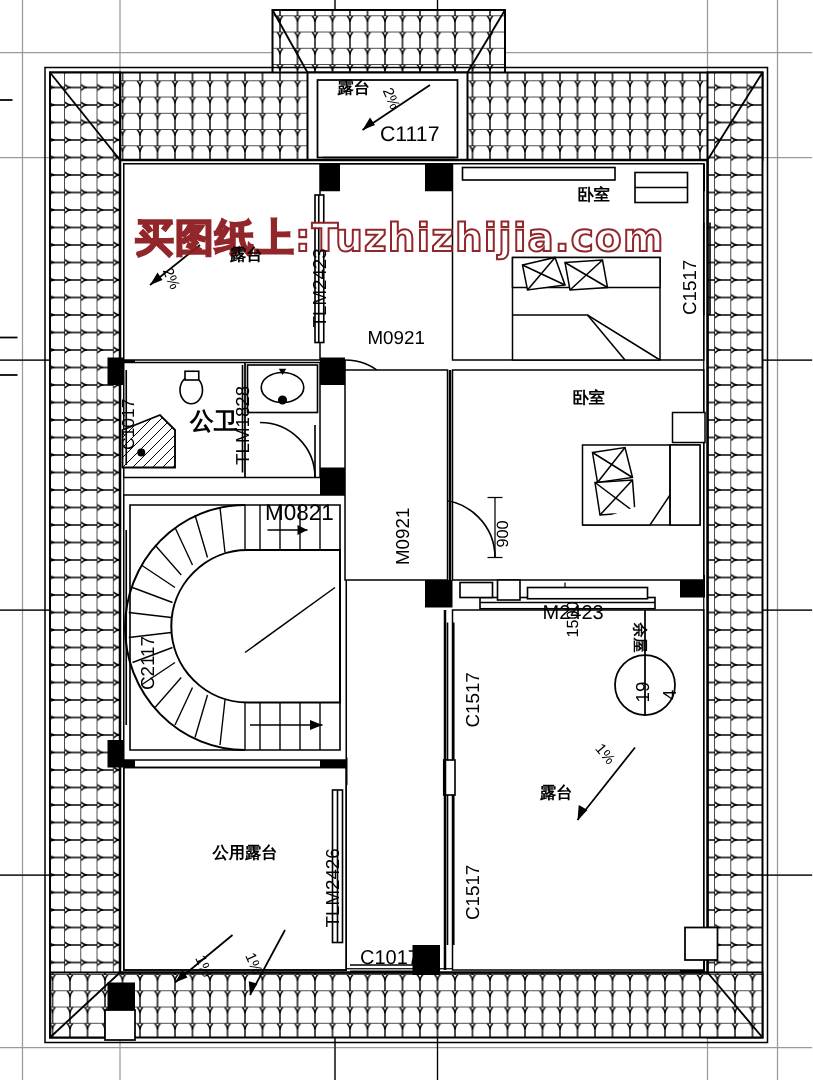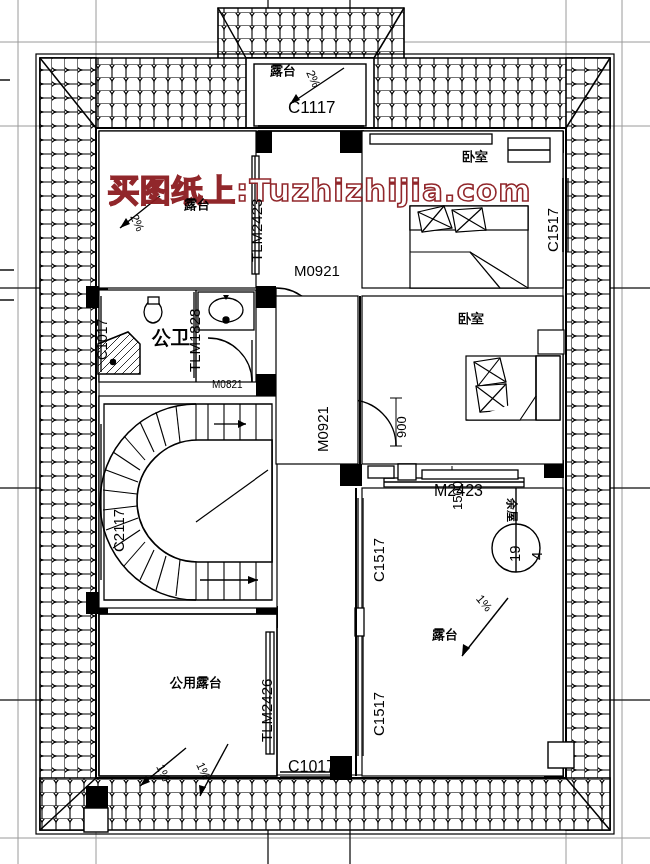--- a/index.html
+++ b/index.html
@@ -395,36 +395,36 @@
     </g>
 
   </svg>
 
   <div class="wm">买图纸上:Tuzhizhijia.com</div>
 
   <div class="lbl cjk vstack" style="left:270px;top:64px;font-size:13px;">
     <span>露台</span>
   </div>
   <div class="lbl lat" style="left:316px;top:68px;font-size:12px;transform:rotate(66deg);transform-origin:0 0;">2%</div>
-  <div class="lbl lat" style="left:288px;top:98px;font-size:17px;">C1117</div>
+  <div class="lbl lat" style="left:304px;top:98px;font-size:17px;">C1117</div>
 
   <div class="lbl cjk vstack" style="left:184px;top:198px;font-size:13px;">
     <span>露台</span>
   </div>
   <div class="lbl lat" style="left:140px;top:212px;font-size:12px;transform:rotate(66deg);transform-origin:0 0;">2%</div>
   <div class="lbl lat rot90" style="left:248px;top:262px;font-size:15px;">TLM2423</div>
 
   <div class="lbl cjk vstack" style="left:152px;top:328px;font-size:19px;">
     <span>公卫</span>
   </div>
   <div class="lbl lat rot90" style="left:94px;top:360px;font-size:14px;">C1017</div>
   <div class="lbl lat rot90" style="left:186px;top:372px;font-size:15px;">TLM1828</div>
 
   <div class="lbl lat rot90" style="left:110px;top:552px;font-size:15px;">C2117</div>
-  <div class="lbl lat" style="left:212px;top:379px;font-size:10px;">M0821</div>
+  <div class="lbl lat" style="left:212px;top:400px;font-size:18px;">M0821</div>
 
   <div class="lbl cjk vstack" style="left:170px;top:676px;font-size:13px;">
     <span>公用露台</span>
   </div>
   <div class="lbl lat" style="left:166px;top:762px;font-size:12px;transform:rotate(66deg);transform-origin:0 0;">1%</div>
   <div class="lbl lat" style="left:206px;top:760px;font-size:12px;transform:rotate(66deg);transform-origin:0 0;">1%</div>
   <div class="lbl lat rot90" style="left:258px;top:742px;font-size:15px;">TLM2426</div>
 
   <div class="lbl cjk vstack" style="left:462px;top:150px;font-size:13px;">
     <span>卧室</span>

